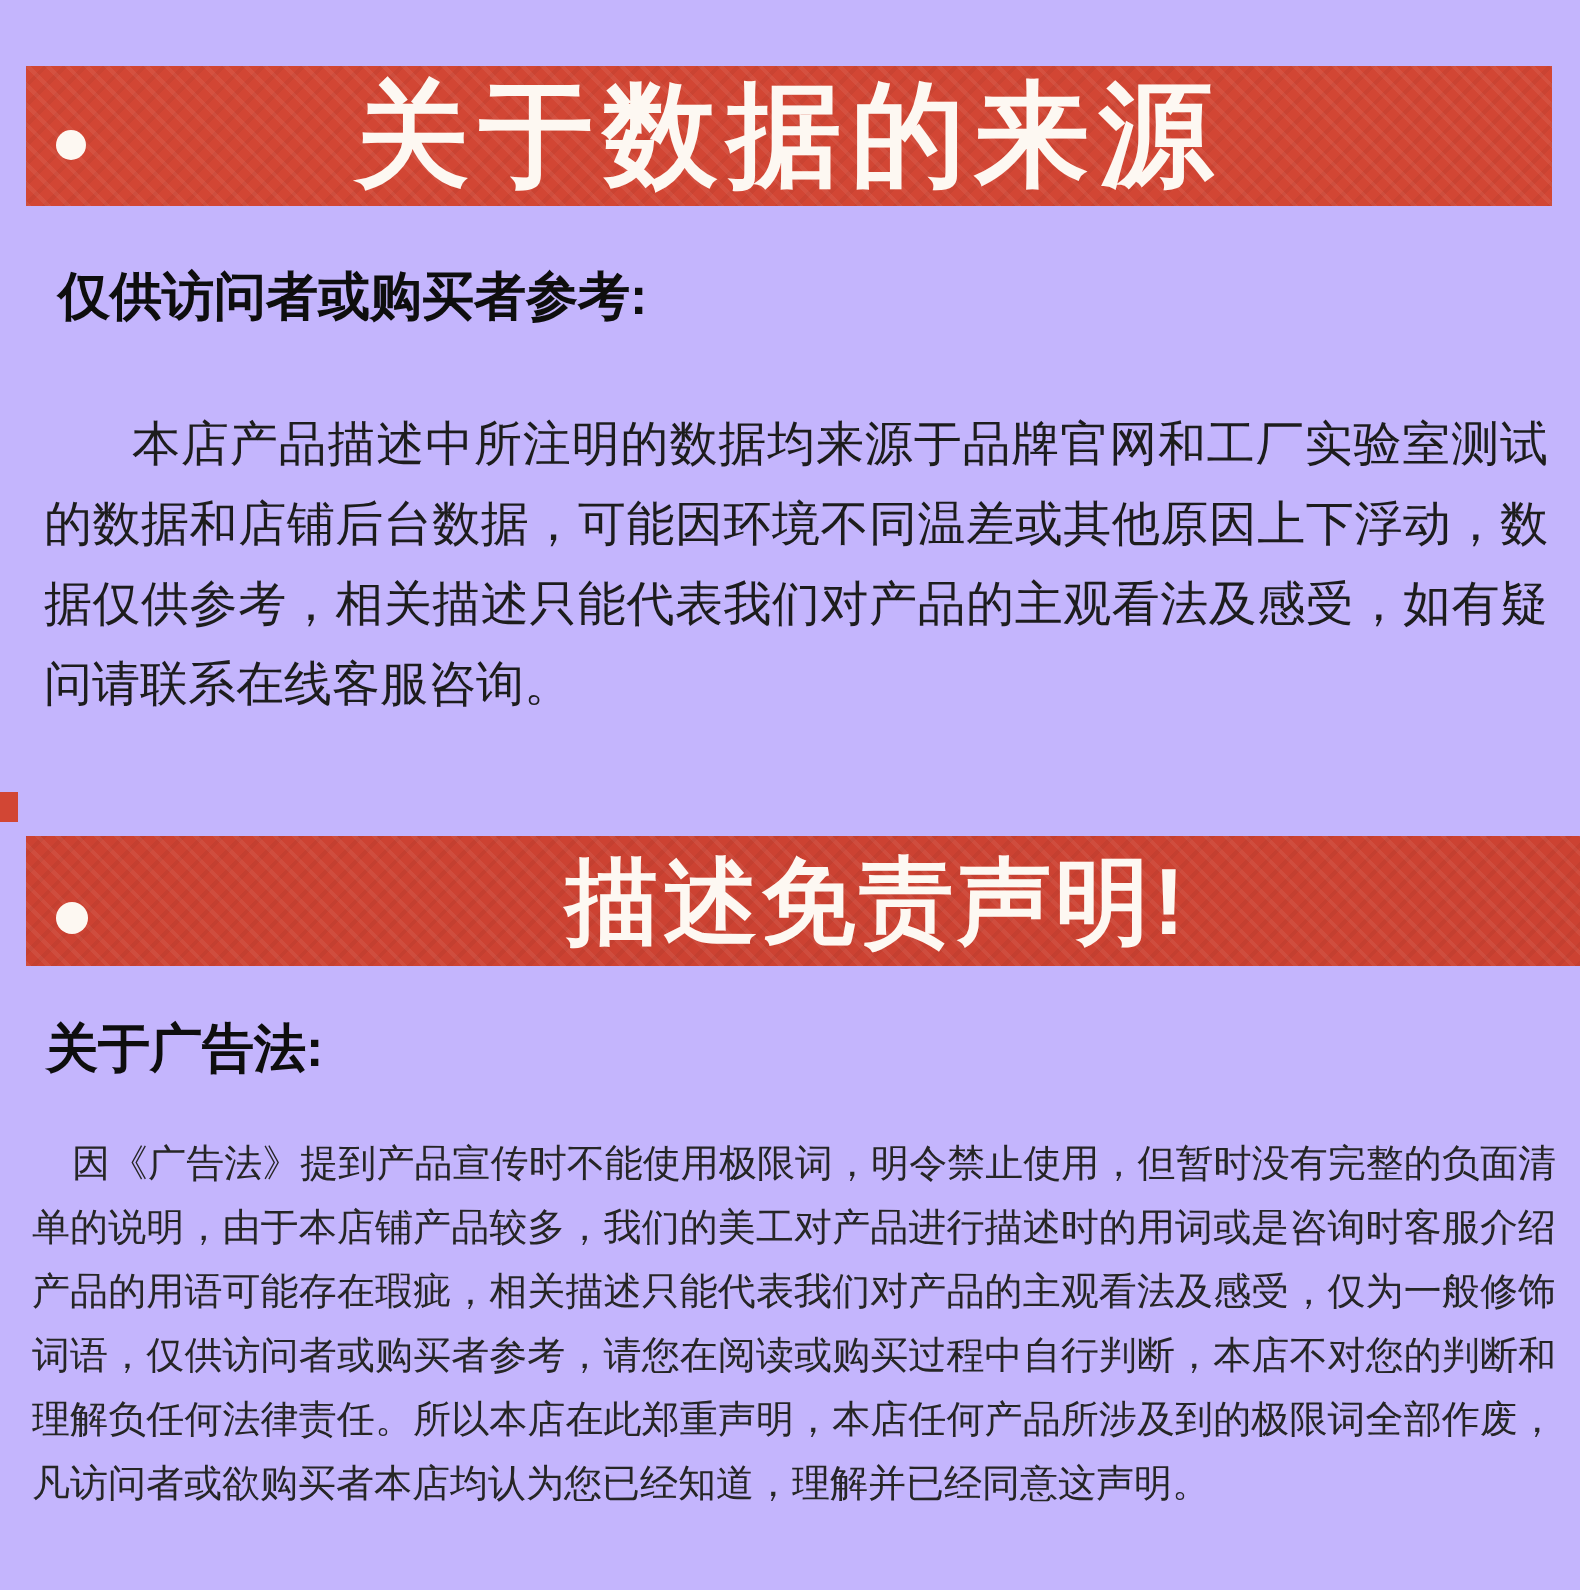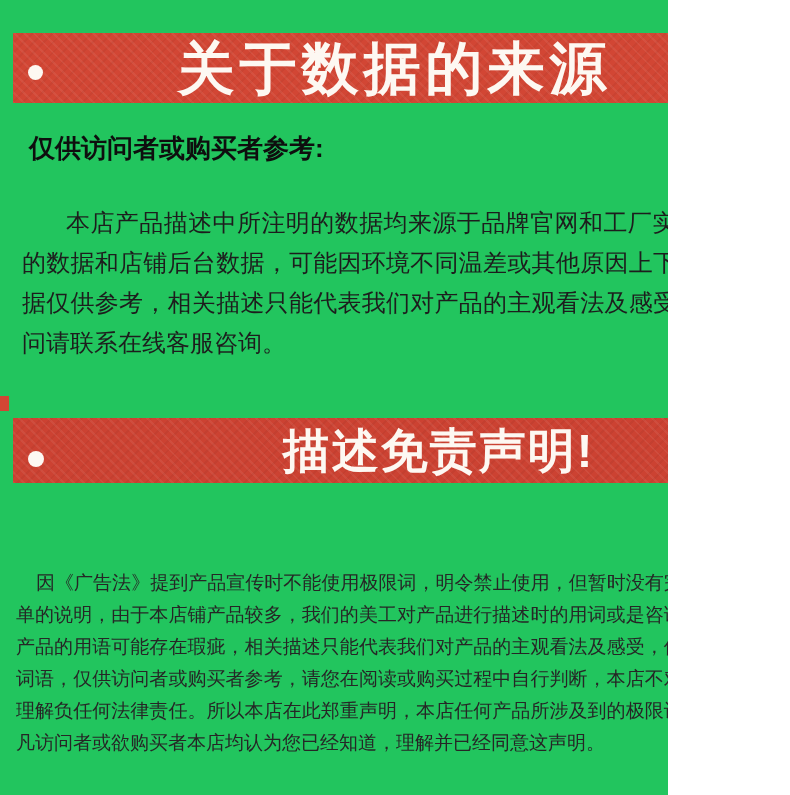--- a/index.html
+++ b/index.html
@@ -1,21 +1,21 @@
 <!DOCTYPE html>
 <html><head>
 <meta charset="utf-8">
 <style>
   html, body { margin: 0; padding: 0; background: #ffffff; }
   body { font-family: "Liberation Sans", "DejaVu Sans", sans-serif; }
   .page {
     position: relative;
-    width: 668px;
+    width: 790px;
     height: 795px;
-    background: #22c55e;
+    background: #c4b5fd;
     overflow: hidden;
   }
   
   .banner {
     position: absolute;
     left: 13px;
     width: 763px;
     display: flex;
     align-items: center;
     justify-content: center;
@@ -95,16 +95,17 @@
 
   <div class="body-text para-1">本店产品描述中所注明的数据均来源于品牌官网和工厂实验室测试的数据和店铺后台数据，可能因环境不同温差或其他原因上下浮动，数据仅供参考，相关描述只能代表我们对产品的主观看法及感受，如有疑问请联系在线客服咨询。</div>
 
   <div class="red-notch"></div>
 
   <div class="banner banner-2">
     <span class="bullet-dot dot-2"></span>
     <span class="banner-title">描述免责声明!</span>
   </div>
 
+  <div class="section-heading heading-2">关于广告法:</div>
 
   <div class="body-text para-2">因《广告法》提到产品宣传时不能使用极限词，明令禁止使用，但暂时没有完整的负面清单的说明，由于本店铺产品较多，我们的美工对产品进行描述时的用词或是咨询时客服介绍产品的用语可能存在瑕疵，相关描述只能代表我们对产品的主观看法及感受，仅为一般修饰词语，仅供访问者或购买者参考，请您在阅读或购买过程中自行判断，本店不对您的判断和理解负任何法律责任。所以本店在此郑重声明，本店任何产品所涉及到的极限词全部作废，凡访问者或欲购买者本店均认为您已经知道，理解并已经同意这声明。</div>
 
 </div>
 
 </body></html>

